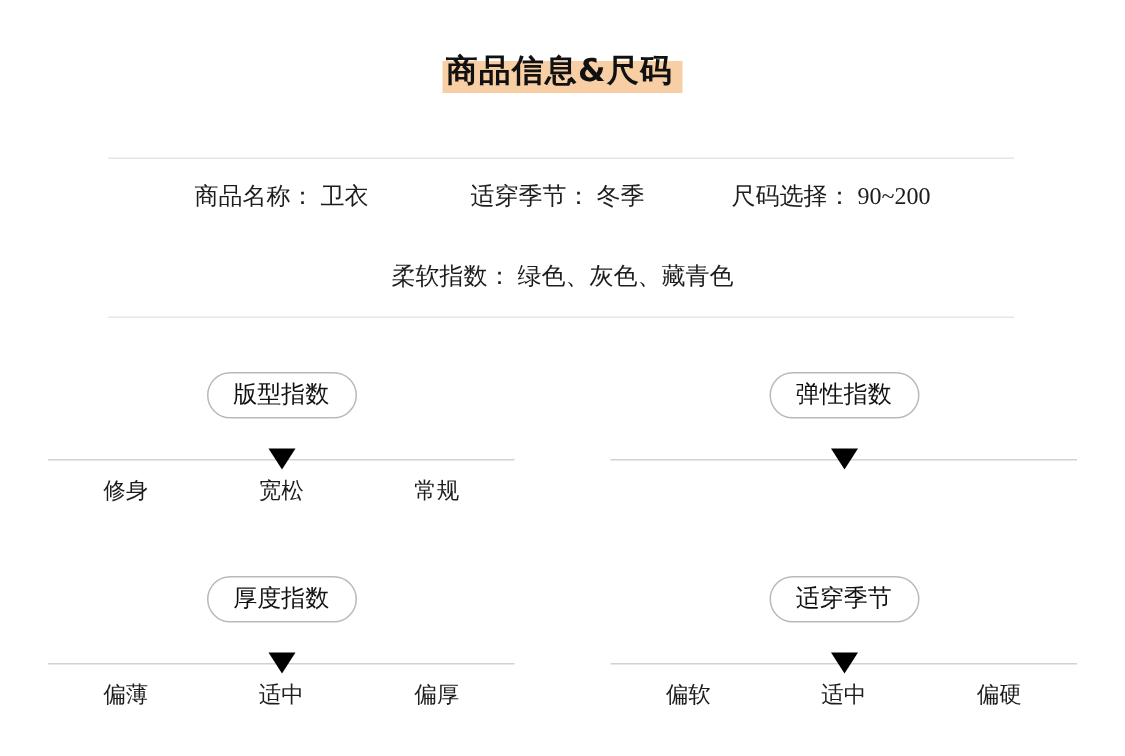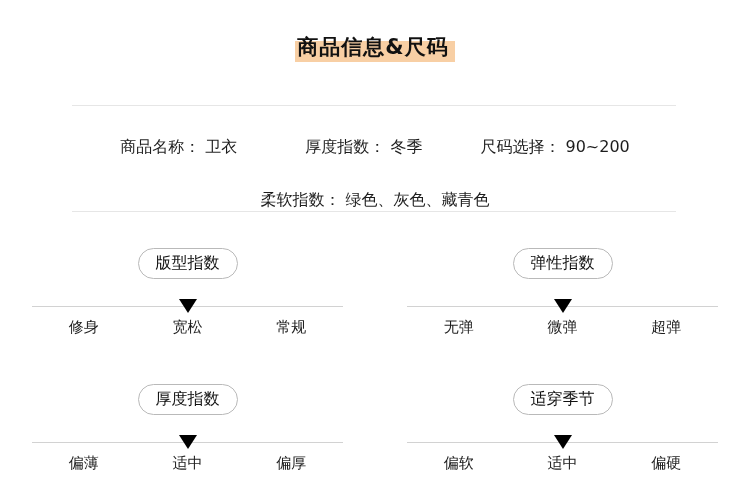--- a/index.html
+++ b/index.html
@@ -53,24 +53,25 @@
   
   .info-block {
     position: absolute;
     top: 105px;
     left: 0;
     width: 750px;
   }
   .info-row {
     display: flex;
     justify-content: center;
-    align-items: flex-end;
+    align-items: center;
     height: 53px;
     font-size: 16px;
     color: #1d1d1d;
+    font-family: Liberation Serif, serif;
   }
   .info-item {
     white-space: nowrap;
   }
   .info-item .label { }
   .info-item .value { }
   .info-row-1 .info-item:nth-child(1) { margin-right: 68px; }
   .info-row-1 .info-item:nth-child(2) { margin-right: 58px; }
 
   
@@ -149,21 +150,21 @@
 <div class="divider bottom"></div>
 
 <div class="info-block">
 
   <div class="info-row info-row-1">
     <div class="info-item">
       <span class="label">商品名称：</span>
       <span class="value">卫衣</span>
     </div>
     <div class="info-item">
-      <span class="label">厚度指数：</span>
+      <span class="label">适穿季节：</span>
       <span class="value">冬季</span>
     </div>
     <div class="info-item">
       <span class="label">尺码选择：</span>
       <span class="value">90~200</span>
     </div>
   </div>
 
   <div class="info-row info-row-2">
     <div class="info-item">
@@ -190,25 +191,20 @@
     </div>
   </div>
 
   <div class="index-cell">
     <div class="pill-wrap">
       <span class="pill">弹性指数</span>
     </div>
     <div class="scale">
       <div class="marker pos-1" style="left: 50%;"></div>
     </div>
-    <div class="scale-labels">
-      <span>无弹</span>
-      <span>微弹</span>
-      <span>超弹</span>
-    </div>
   </div>
 
   <div class="index-cell">
     <div class="pill-wrap">
       <span class="pill">厚度指数</span>
     </div>
     <div class="scale">
       <div class="marker pos-1" style="left: 50%;"></div>
     </div>
     <div class="scale-labels">

